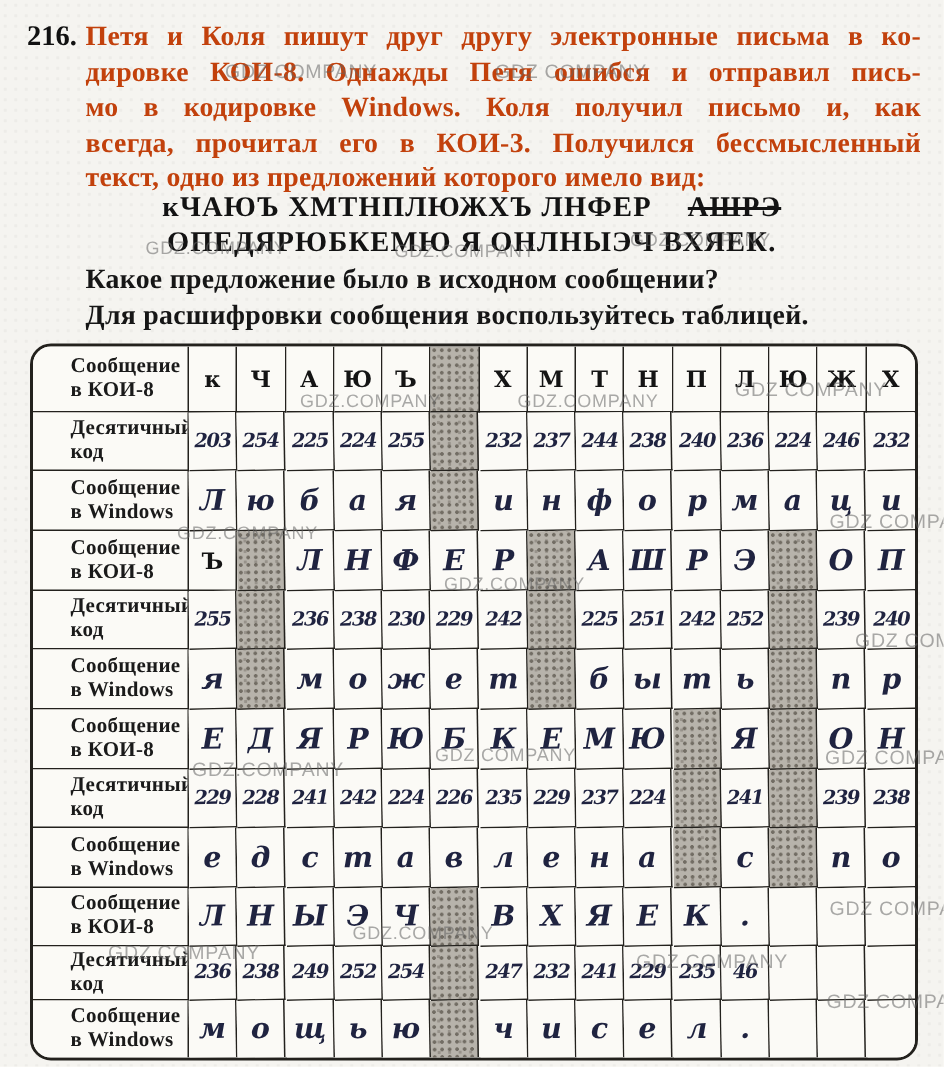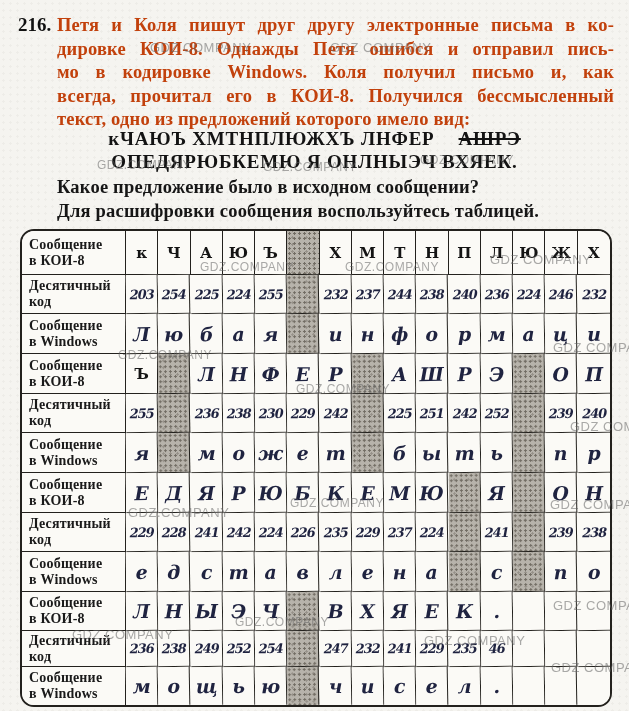--- a/index.html
+++ b/index.html
@@ -62,21 +62,21 @@
     display:flex;align-items:center;justify-content:center;
     border-right:1.5px solid #23211d;
     border-bottom:1.5px solid #23211d;
     background:#fbfaf6;
     overflow:hidden;
   }
   .cell.last-col{border-right:none;}
   .cell.last-row{border-bottom:none;}
   .label-cell{
     flex-direction:column;align-items:flex-start;justify-content:center;
-    padding-left:7px;gap:0;
+    padding-left:25px;gap:0;
     font:600 14px "Liberation Serif", serif;
     letter-spacing:.2px;color:#1a1a1a;line-height:16px;text-align:right;
   }
   .printed{font:600 15px "DejaVu Serif", serif;color:#141414;}
   .hand{
     font:italic 600 19px "DejaVu Serif", serif;
     color:#1f2340;
     transform:rotate(-1deg);
   }
   .hand.code{font-size:13px;letter-spacing:-1px;}
@@ -104,21 +104,21 @@
 <body>
 
 <div class="page">
 
   <div class="problem-number">216.</div>
 
   <div class="para">
     <div class="pline">Петя и Коля пишут друг другу электронные письма в ко-</div>
     <div class="pline">дировке КОИ-8. Однажды Петя ошибся и отправил пись-</div>
     <div class="pline">мо в кодировке Windows. Коля получил письмо и, как</div>
-    <div class="pline">всегда, прочитал его в КОИ-8. Получился бессмысленный</div>
+    <div class="pline">всегда, прочитал его в КОИ-3. Получился бессмысленный</div>
     <div class="pline no-just">текст, одно из предложений которого имело вид:</div>
   </div>
 
   <div class="cipher">
     <div>
       <span>кЧАЮЪ ХМТНПЛЮЖХЪ ЛНФЕР</span><span class="strike">АШРЭ</span>
     </div>
     <div>ОПЕДЯРЮБКЕМЮ Я ОНЛНЫЭЧ ВХЯЕК.</div>
   </div>
 

